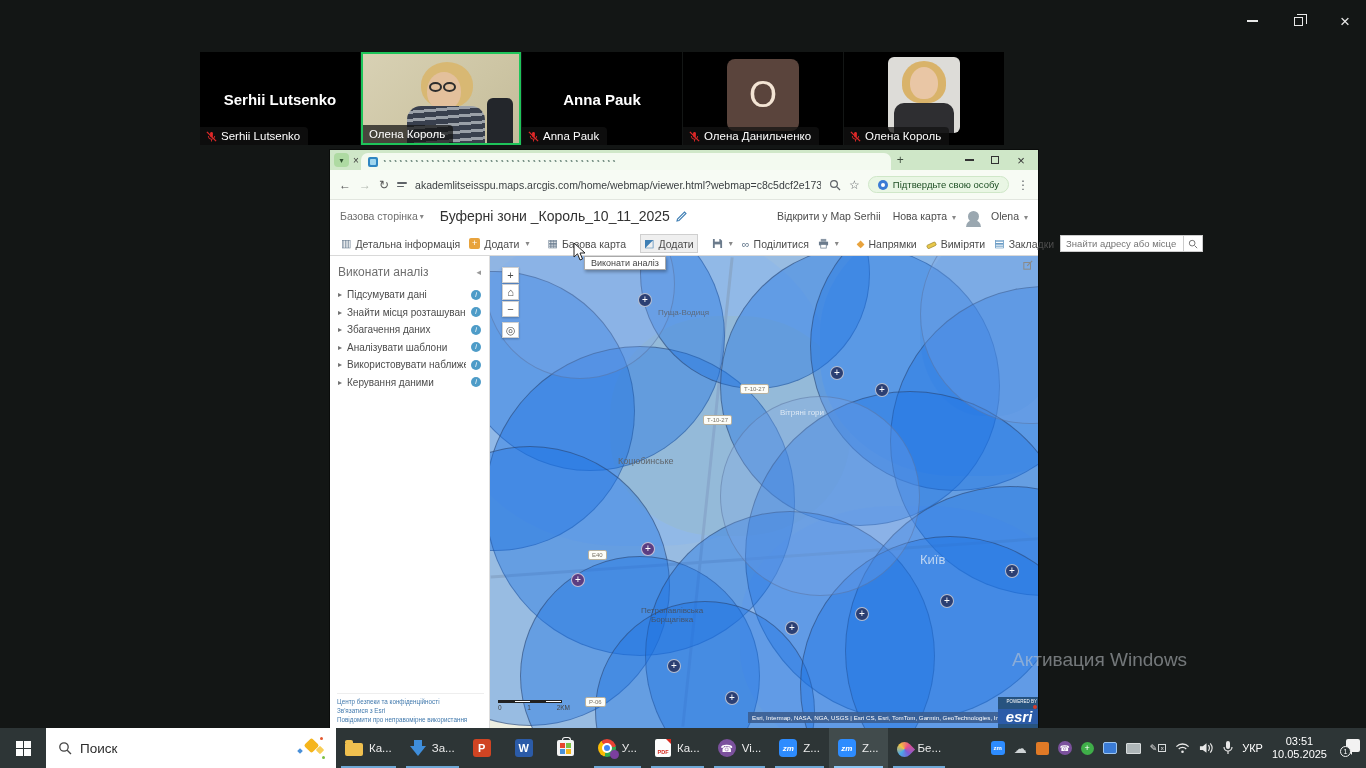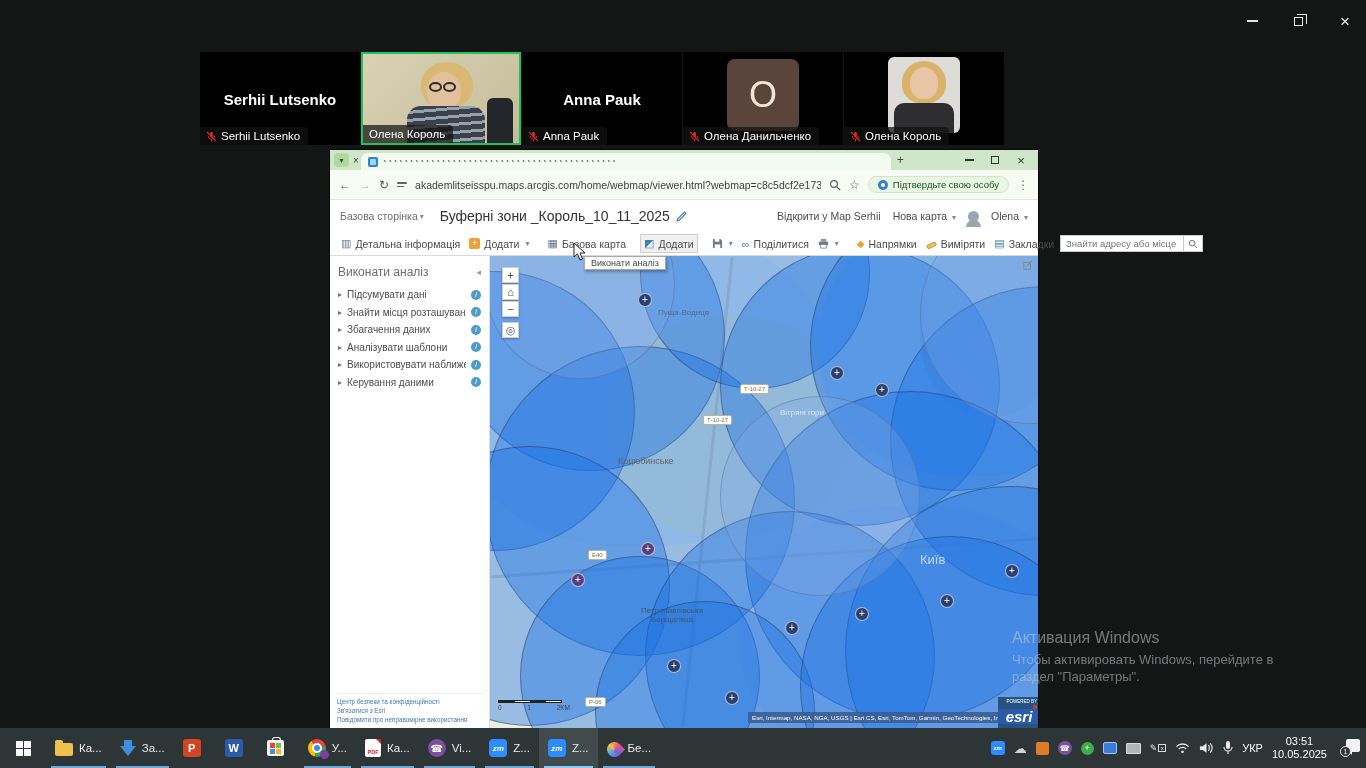--- a/index.html
+++ b/index.html
@@ -121,21 +121,21 @@
   .sb-lbls{display:flex;justify-content:space-between;width:72px;font-size:6.5px;color:#444;margin-top:1px;}
   .attrib{position:absolute;left:258px;top:456px;width:250px;background:rgba(58,92,142,.88);color:#fff;font-size:6.2px;line-height:11px;padding:0 4px;white-space:nowrap;overflow:hidden;z-index:20;}
   .esri{position:absolute;left:508px;top:441px;width:42px;height:31px;background:#27537f;z-index:21;color:#fff;}
   .esri .pb{font-size:4.5px;text-align:right;padding:2px 3px 0;color:#fff;}
   .esri .pb b{display:inline-block;width:4px;height:4px;background:#d83b2a;border-radius:50%;margin-left:2px;vertical-align:middle;}
   .esri .word{font-size:15px;font-style:italic;font-weight:bold;text-align:center;line-height:15px;}
   .modify{position:absolute;right:5px;top:4px;z-index:30;}
 
   
   .watermark{position:absolute;left:1012px;top:629px;width:330px;color:rgba(195,201,206,.55);z-index:60;}
-  .watermark .t{font-size:16px;}
+  .watermark .t{font-size:19px;margin-top:20px;}
   .watermark .s{font-size:13px;line-height:17px;margin-top:4px;}
 
   
   .cursor{position:absolute;left:572px;top:242px;z-index:70;}
 
   
   .taskbar{position:absolute;left:0;top:728px;width:1366px;height:40px;background:#2d3536;display:flex;align-items:stretch;z-index:50;}
   .start{width:46px;display:flex;align-items:center;justify-content:center;}
   .winlogo{display:grid;grid-template-columns:7px 7px;grid-template-rows:7px 7px;gap:1px;}
   .winlogo i{background:#fdfdfd;}
@@ -527,32 +527,45 @@
       </div>
     </div>
   </div>
 
   <svg class="cursor" width="15" height="20" viewBox="0 0 15 20">
       <path d="M2 1 L2 15 L5.5 11.8 L8 18 L10.5 17 L8 11 L13 11 Z" fill="#fff" stroke="#222" stroke-width="1"></path>
     </svg>
 
   <div class="watermark">
     <div class="t">Активация Windows</div>
-    <div class="s"><span>Чтобы активировать Windows, перейдите в</span><br><span>раздел "Параметры".</span></div>
   </div>
 
   <div class="taskbar">
     <div class="start">
         <span class="winlogo">
           <i></i>
           <i></i>
           <i></i>
           <i></i>
         </span>
       </div>
+    <div class="tsearch">
+      <svg width="14" height="14" viewBox="0 0 14 14">
+          <circle cx="6" cy="6" r="4.2" fill="none" stroke="#444" stroke-width="1.3"></circle>
+          <line x1="9.2" y1="9.2" x2="13" y2="13" stroke="#444" stroke-width="1.3"></line>
+        </svg>
+      <span class="txt">Поиск</span>
+      <span class="spark">
+          <i class="sp sp1"></i>
+          <i class="sp sp2"></i>
+          <i class="sp sp3"></i>
+          <i class="spd1"></i>
+          <i class="spd2"></i>
+        </span>
+    </div>
     <div class="tapp running">
         <span class="folder-ic"></span>
         <span>Ка...</span>
       </div>
     <div class="tapp running">
         <span class="dl-arrow"></span>
         <span>За...</span>
       </div>
     <div class="tapp">
         <span class="sq-ic ppt">P</span>

